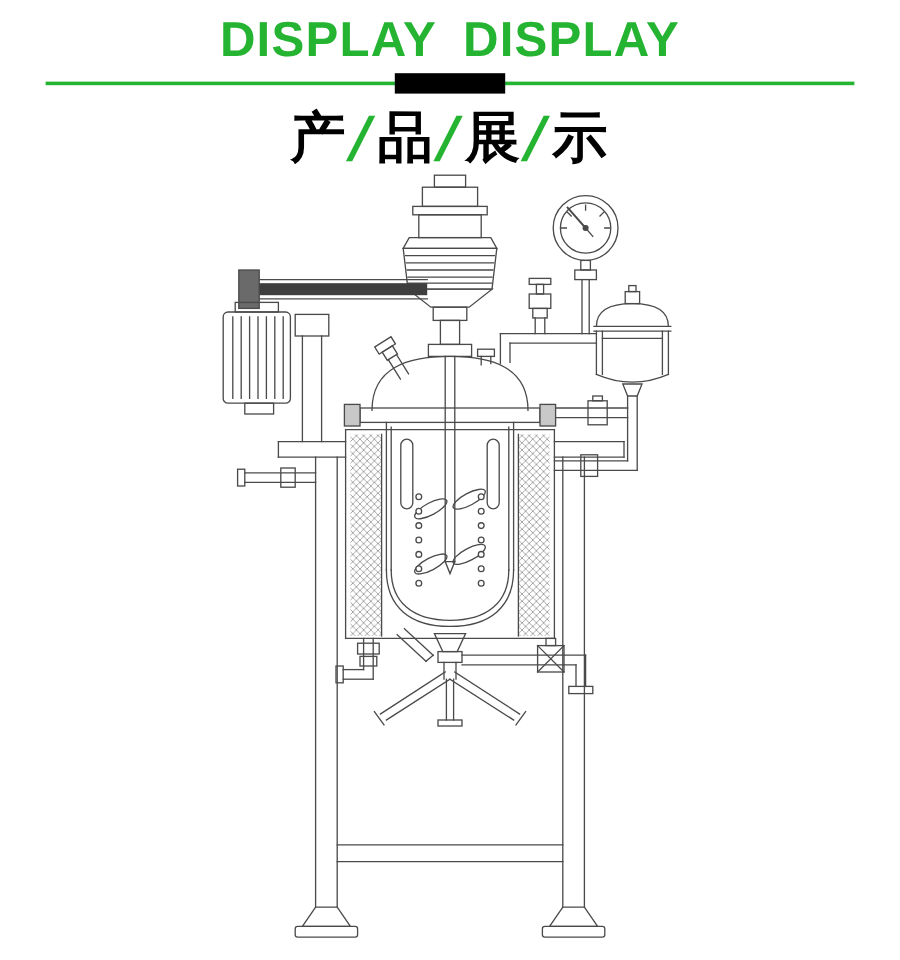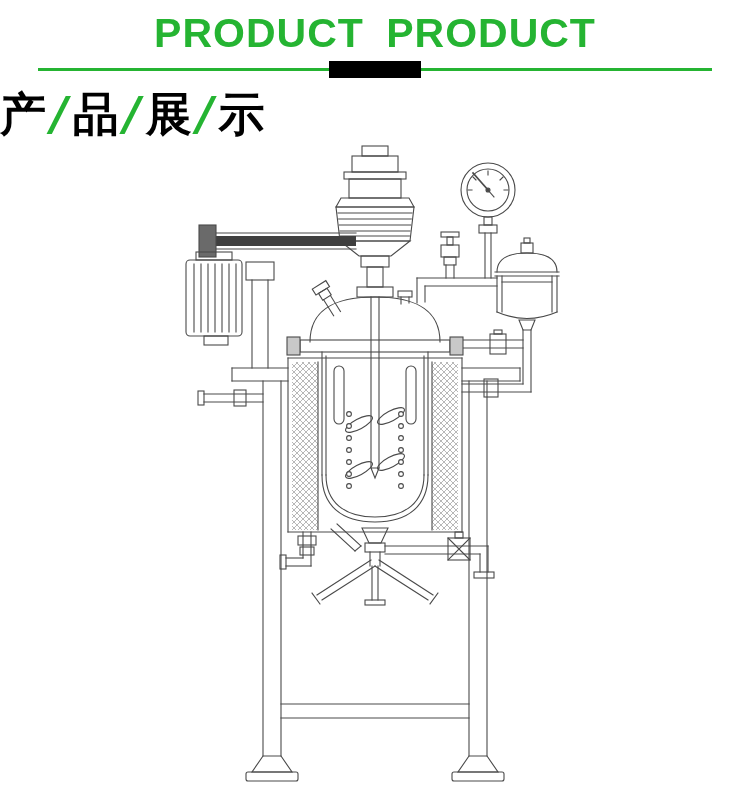--- a/index.html
+++ b/index.html
@@ -11,21 +11,21 @@
   html,body{background:#fff;}
   .page{position:relative;width:750px;height:800px;background:#fff;overflow:hidden;
         font-family:"Liberation Sans",sans-serif;}
   .drawing{position:absolute;left:0;top:0;width:750px;height:800px;}
   .header{position:relative;z-index:2;}
   .title-en{text-align:center;color:var(--accent-green);font-size:41px;font-weight:700;
             letter-spacing:1px;word-spacing:10px;padding-top:12px;line-height:1.05;}
   .rule-row{position:relative;height:30px;margin-top:4px;}
   .rule-line{position:absolute;left:38px;right:38px;top:9px;height:3px;background:var(--accent-green);}
   .rule-block{position:absolute;left:50%;transform:translateX(-50%);top:2px;width:92px;height:17px;background:var(--title-black);}
-  .title-zh{text-align:left;font-size:46px;font-weight:700;color:var(--title-black);
+  .title-zh{text-align:center;font-size:46px;font-weight:700;color:var(--title-black);
             letter-spacing:2px;margin-top:2px;line-height:1.0;
             font-family:"DejaVu Sans",sans-serif;}
   .title-zh .slash{color:var(--accent-green);font-style:italic;font-weight:700;padding:0 3px;}
 </style>
 </head>
 <body>
 
 <div class="page">
 
   <svg class="drawing" viewBox="0 0 750 800" xmlns="http://www.w3.org/2000/svg">
@@ -258,21 +258,21 @@
         <line x1="281" y1="718" x2="469" y2="718"></line>
         <path d="M263,756 L281,756 L292,772 L252,772 Z"></path>
         <rect x="246" y="772" width="52" height="9" rx="2"></rect>
         <path d="M469,756 L487,756 L498,772 L458,772 Z"></path>
         <rect x="452" y="772" width="52" height="9" rx="2"></rect>
       </g>
     </g>
   </svg>
 
   <div class="header">
-    <h1 class="title-en">PRODUCT PRODUCT</h1>
+    <h1 class="title-en">DISPLAY DISPLAY</h1>
     <div class="rule-row">
       <div class="rule-line"></div>
       <div class="rule-block"></div>
     </div>
     <h2 class="title-zh">
       <span>产</span><span class="slash">/</span><span>品</span><span class="slash">/</span><span>展</span><span class="slash">/</span><span>示</span>
     </h2>
   </div>
 
 </div>

